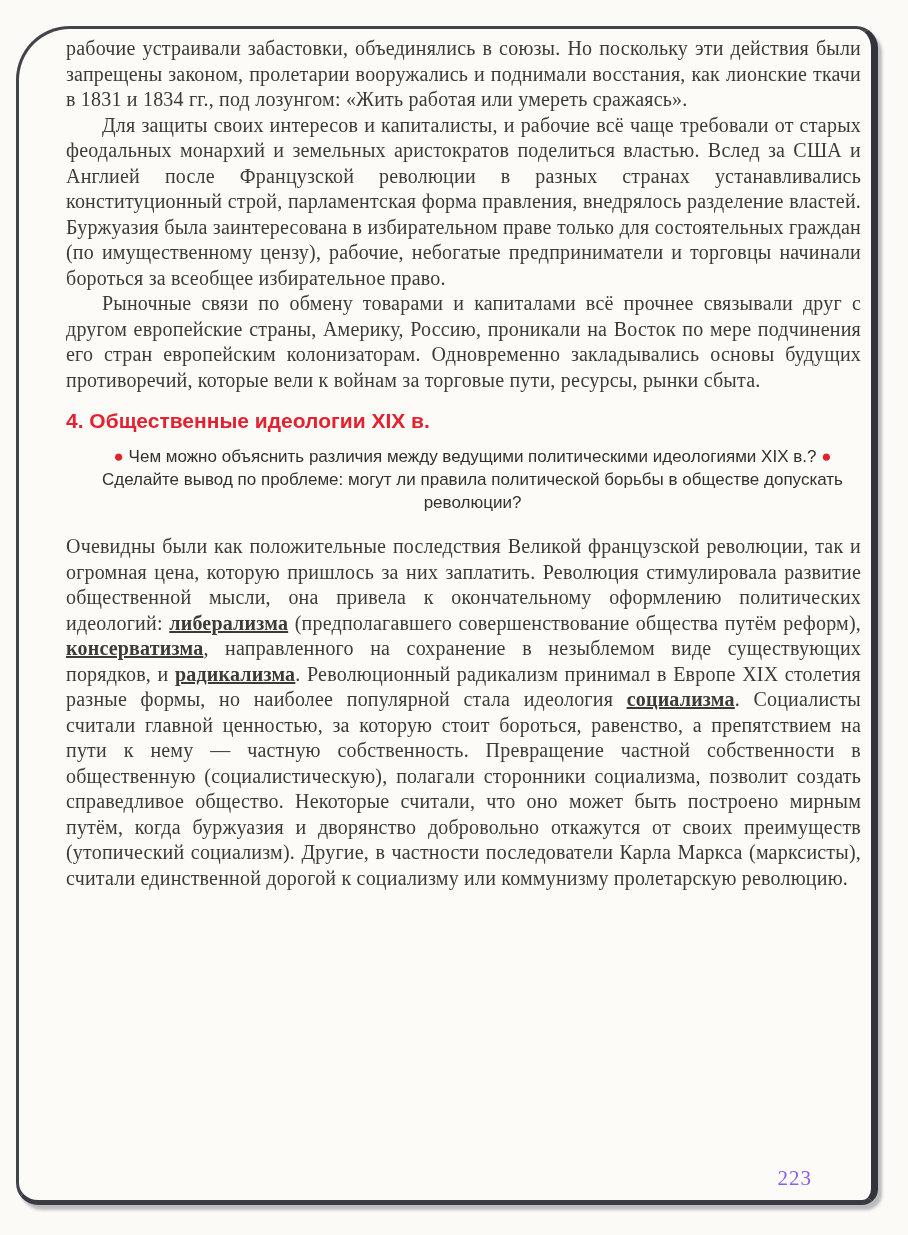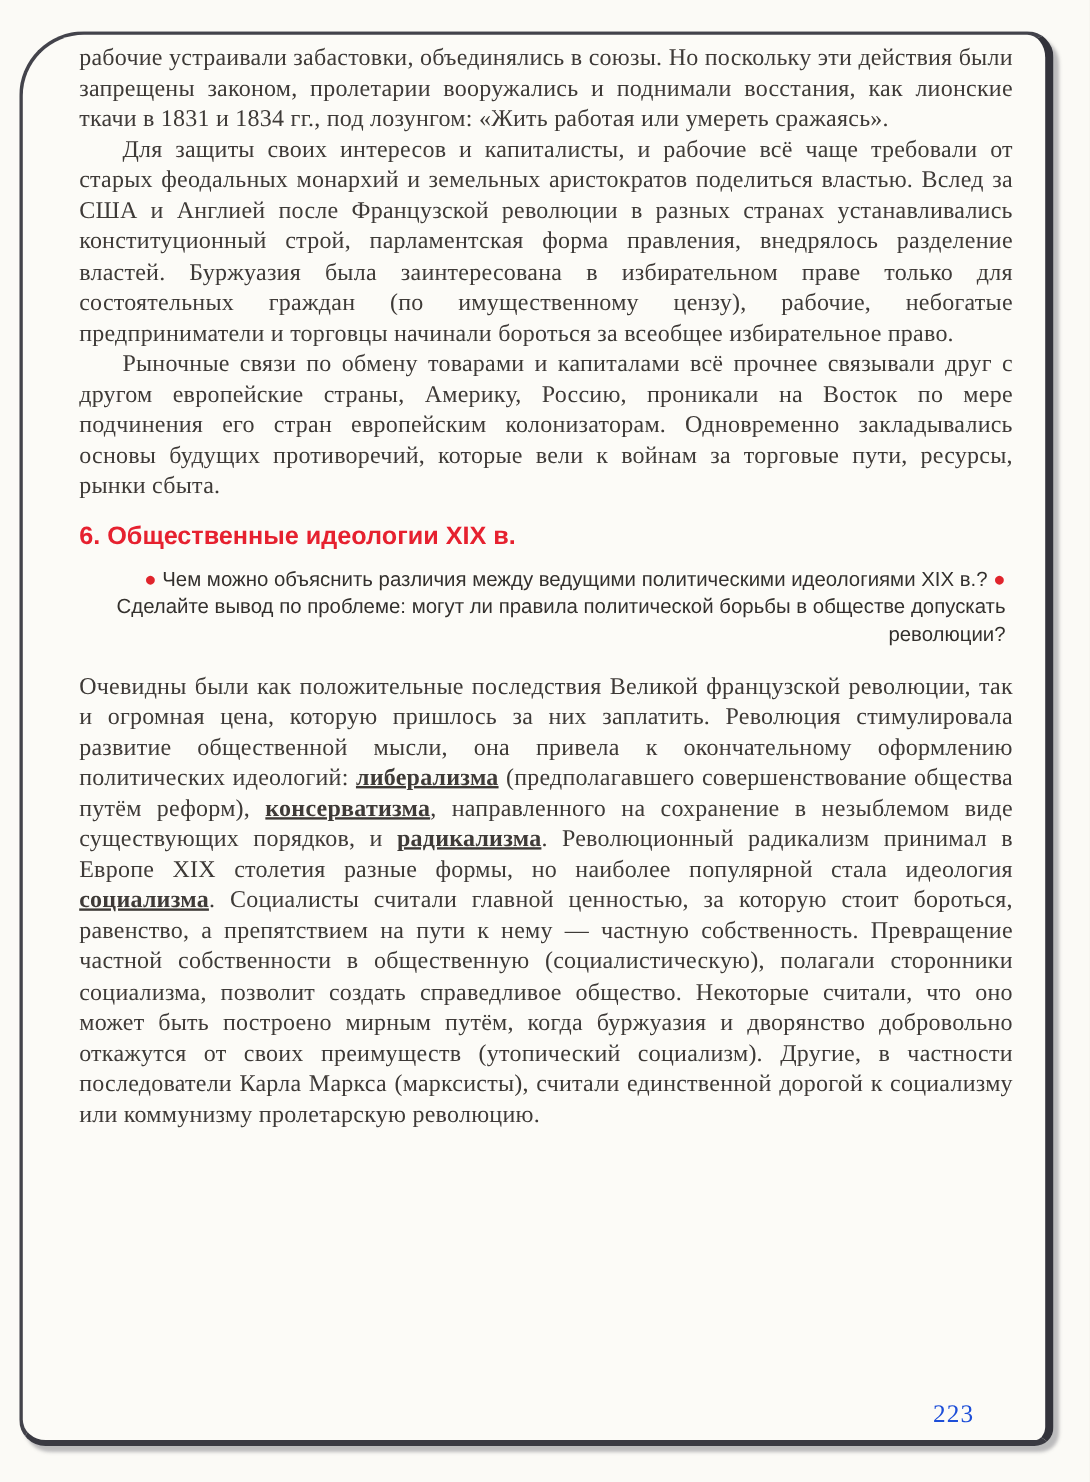--- a/index.html
+++ b/index.html
@@ -24,21 +24,21 @@
     border-bottom-width: 5px;
     border-right-color: #33333b;
     border-bottom-color: #3a3a42;
     border-radius: 54px 22px 16px 22px;
     box-shadow: 4px 5px 3px rgba(70,70,80,0.35);
     background: #fcfbf7;
   }
 
   .content {
     position: absolute;
-    top: 36px; left: 66px; right: 64px;
+    top: 36px; left: 66px; right: 47px;
   }
 
   p.body {
     margin: 0;
     font-size: 20px;
     line-height: 25.5px;
     text-align: justify;
     color: #3e3a37;
     letter-spacing: 0.2px;
   }
@@ -52,45 +52,45 @@
     font-size: 21px;
     color: #e6212f;
   }
 
   p.questions {
     margin: 0 6px 20px 24px;
     font-family: "Liberation Sans", sans-serif;
     font-size: 17px;
     line-height: 23px;
     color: #33302d;
-    text-align: right;
+    text-align: center;
   }
   .r { color: #e0242c; font-weight: bold; }
 
   .page-num {
     position: absolute;
     right: 96px;
     bottom: 44px;
     font-size: 21px;
-    color: #1d4ed8;
+    color: #8b5cf6;
     letter-spacing: 1px;
   }
 </style>
 </head>
 <body>
 
 <div class="scan">
   <div class="frame"></div>
 
   <div class="content">
     <p class="body"><span>рабочие устраивали забастовки, объединялись в союзы. Но поскольку эти действия были запрещены законом, пролетарии вооружались и поднимали восстания, как лионские ткачи в 1831 и 1834 гг., под лозунгом: «Жить работая или умереть сражаясь».</span></p>
     <p class="body indent"><span>Для защиты своих интересов и капиталисты, и рабочие всё чаще требовали от старых феодальных монархий и земельных аристократов поделиться властью. Вслед за США и Англией после Французской революции в разных странах устанавливались конституционный строй, парламентская форма правления, внедрялось разделение властей. Буржуазия была заинтересована в избирательном праве только для состоятельных граждан (по имущественному цензу), рабочие, небогатые предприниматели и торговцы начинали бороться за всеобщее избирательное право.</span></p>
     <p class="body indent"><span>Рыночные связи по обмену товарами и капиталами всё прочнее связывали друг с другом европейские страны, Америку, Россию, проникали на Восток по мере подчинения его стран европейским колонизаторам. Одновременно закладывались основы будущих противоречий, которые вели к войнам за торговые пути, ресурсы, рынки сбыта.</span></p>
 
-    <h2 class="heading">6. Общественные идеологии XIX в.</h2>
+    <h2 class="heading">4. Общественные идеологии XIX в.</h2>
 
     <p class="questions"><span class="r">● </span><span>Чем можно объяснить различия между ведущими политическими идеологиями XIX в.? </span><span class="r">● </span><span>Сделайте вывод по проблеме: могут ли правила политической борьбы в обществе допускать революции?</span></p>
 
     <p class="body"><span>Очевидны были как положительные последствия Великой французской революции, так и огромная цена, которую пришлось за них заплатить. Революция стимулировала развитие общественной мысли, она привела к окончательному оформлению политических идеологий: </span><span class="b">либерализма</span><span> (предполагавшего совершенствование общества путём реформ), </span><span class="b">консерватизма</span><span>, направленного на сохранение в незыблемом виде существующих порядков, и </span><span class="b">радикализма</span><span>. Революционный радикализм принимал в Европе XIX столетия разные формы, но наиболее популярной стала идеология </span><span class="b">социализма</span><span>. Социалисты считали главной ценностью, за которую стоит бороться, равенство, а препятствием на пути к нему — частную собственность. Превращение частной собственности в общественную (социалистическую), полагали сторонники социализма, позволит создать справедливое общество. Некоторые считали, что оно может быть построено мирным путём, когда буржуазия и дворянство добровольно откажутся от своих преимуществ (утопический социализм). Другие, в частности последователи Карла Маркса (марксисты), считали единственной дорогой к социализму или коммунизму пролетарскую революцию.</span></p>
   </div>
 
   <div class="page-num">223</div>
 </div>
 
 </body></html>

